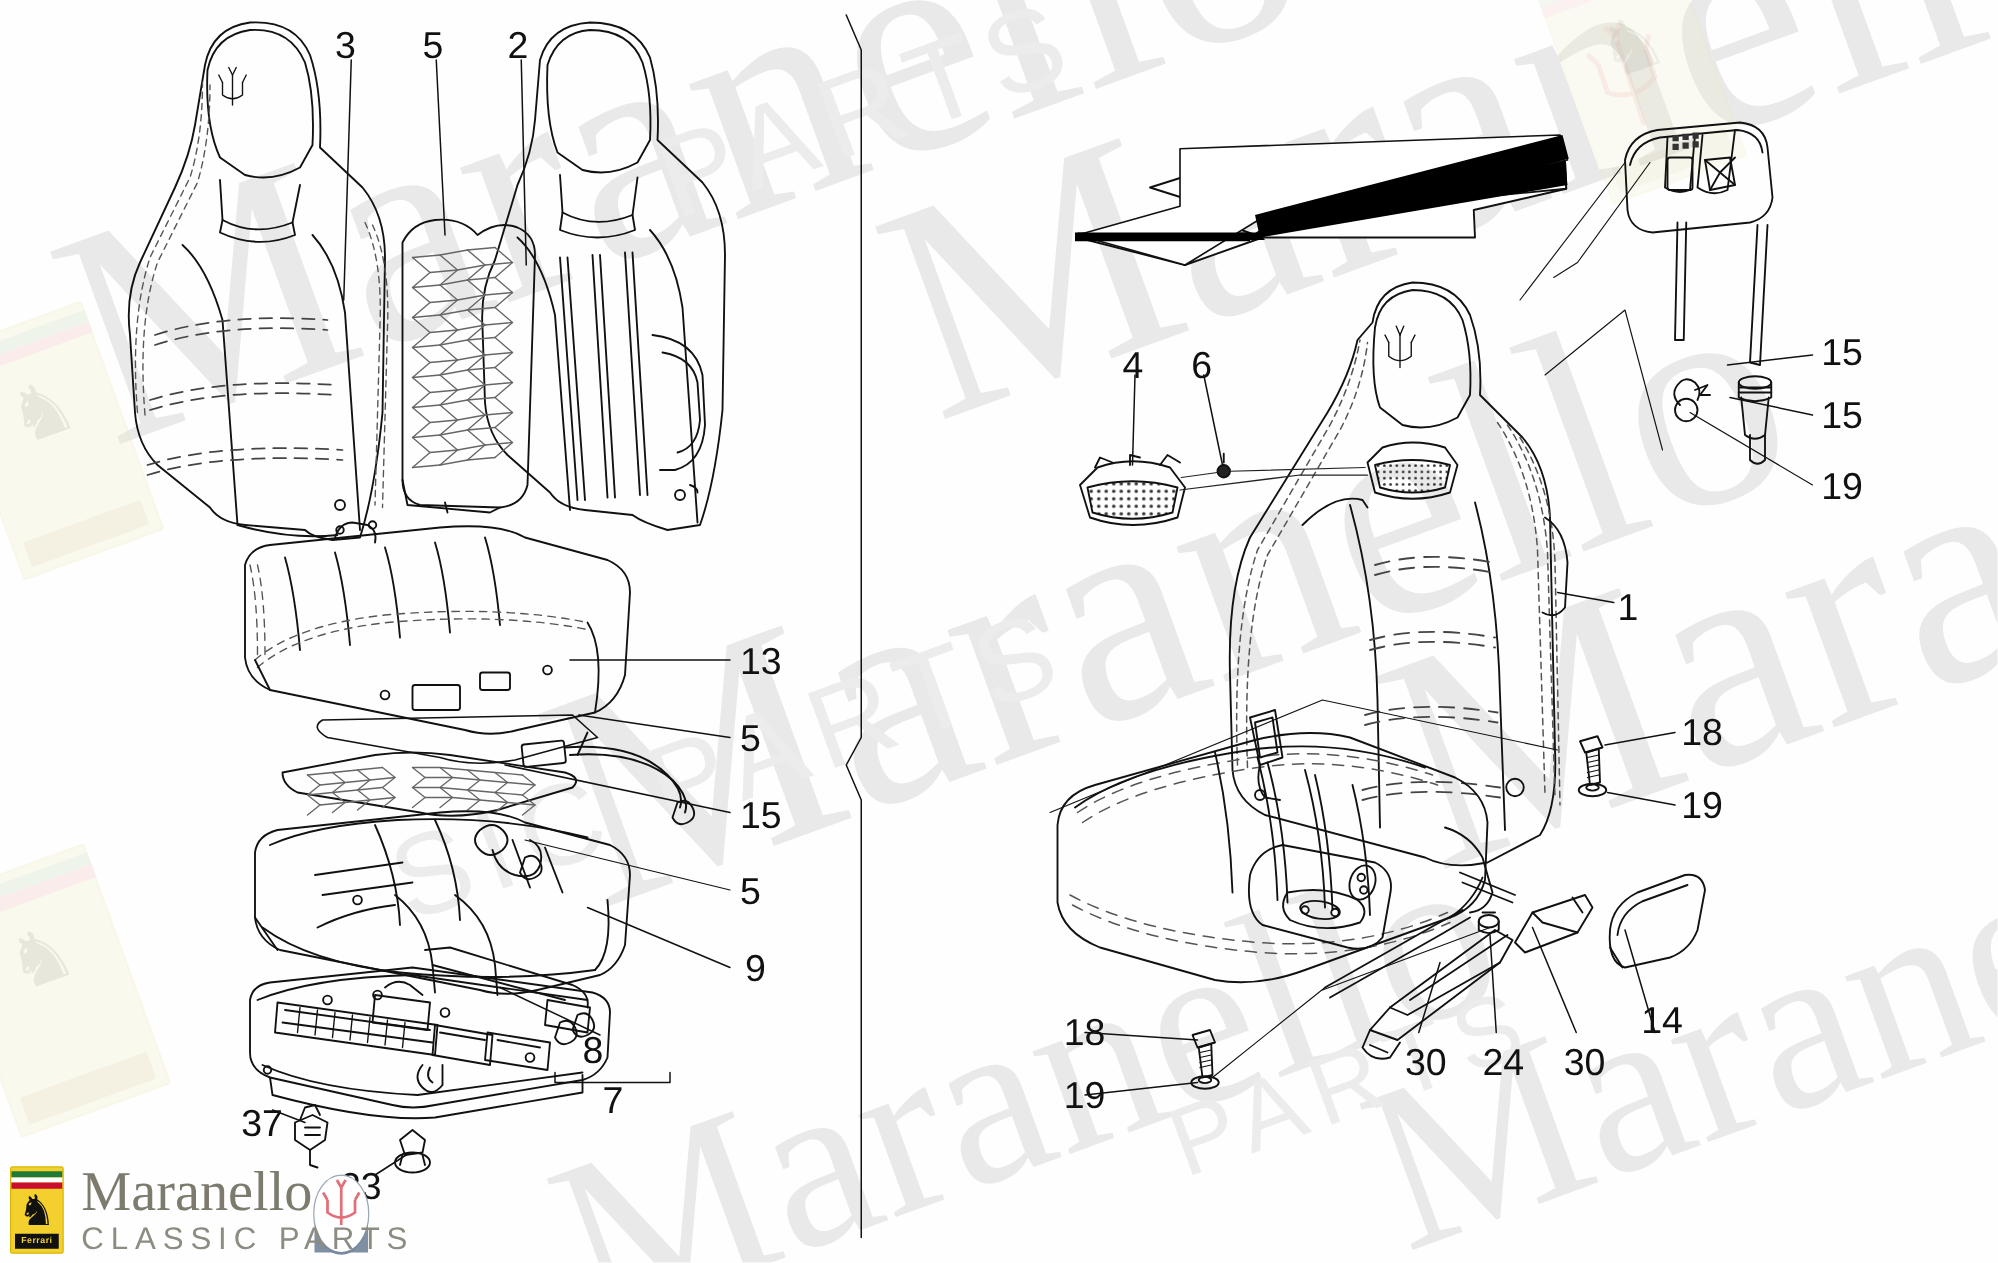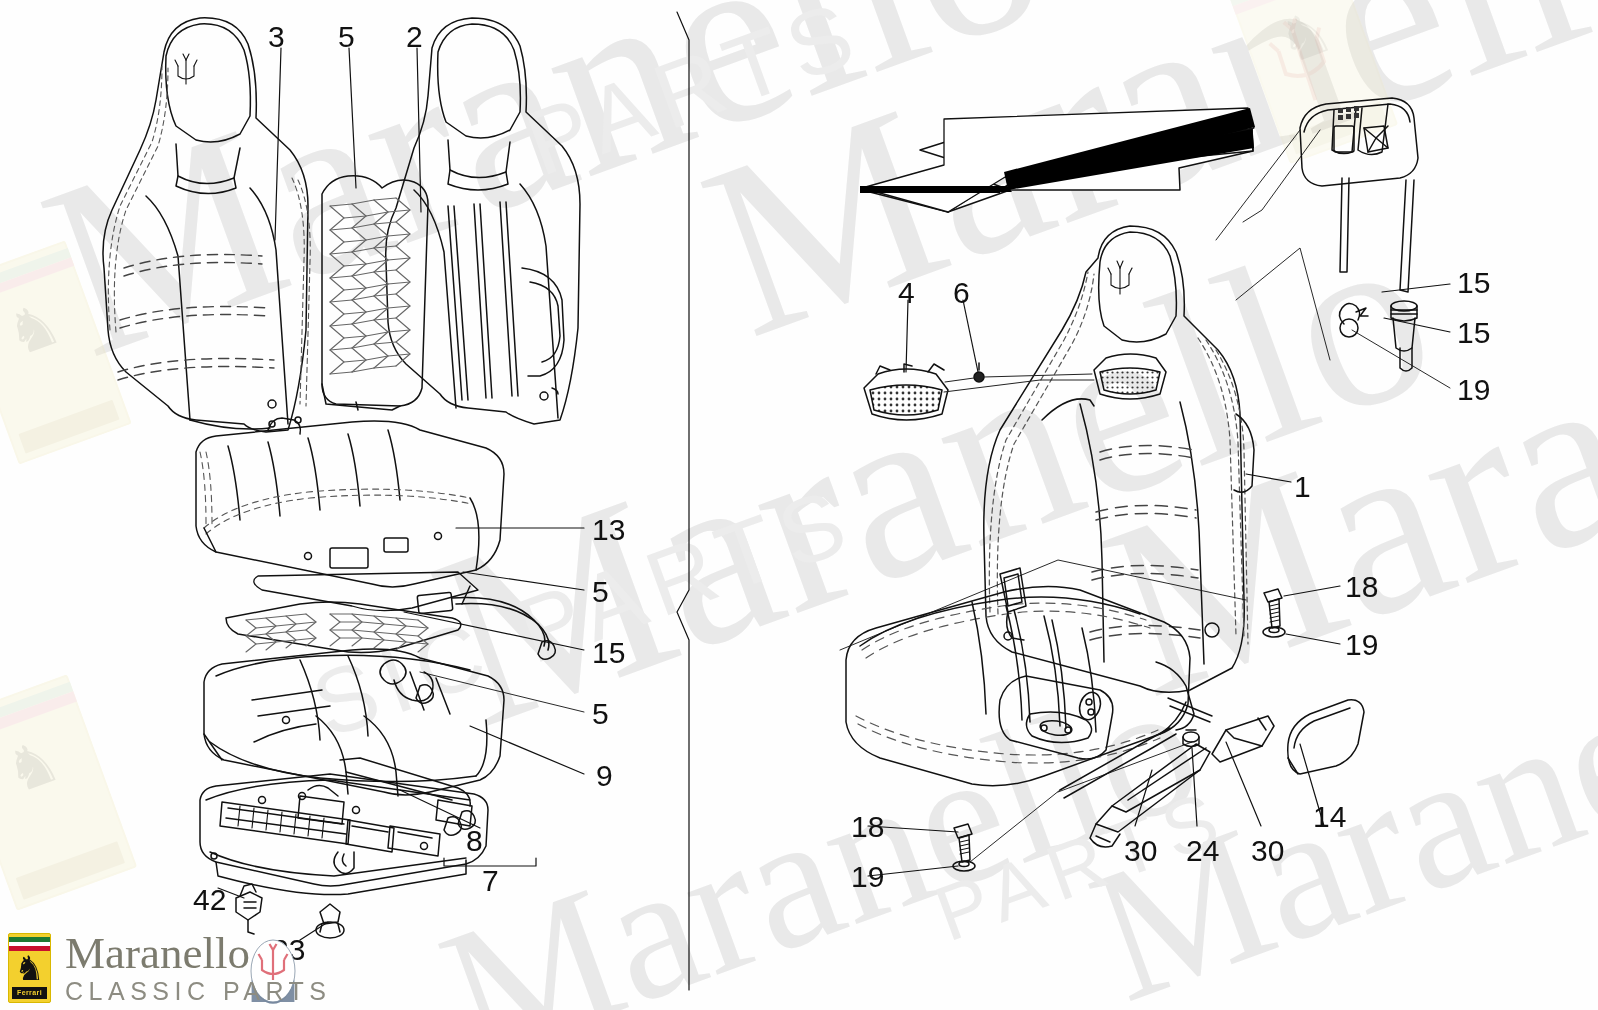--- a/index.html
+++ b/index.html
@@ -683,21 +683,21 @@
     <div class="num" style="left:268px;top:22px">3</div>
     <div class="num" style="left:338px;top:22px">5</div>
     <div class="num" style="left:406px;top:22px">2</div>
     <div class="num" style="left:592px;top:515px">13</div>
     <div class="num" style="left:592px;top:577px">5</div>
     <div class="num" style="left:592px;top:638px">15</div>
     <div class="num" style="left:592px;top:699px">5</div>
     <div class="num" style="left:596px;top:761px">9</div>
     <div class="num" style="left:466px;top:826px">8</div>
     <div class="num" style="left:482px;top:866px">7</div>
-    <div class="num" style="left:193px;top:885px">42</div>
+    <div class="num" style="left:193px;top:885px">37</div>
     <div class="num" style="left:272px;top:935px">23</div>
     <div class="num" style="left:898px;top:278px">4</div>
     <div class="num" style="left:953px;top:278px">6</div>
     <div class="num" style="left:1294px;top:472px">1</div>
     <div class="num" style="left:1457px;top:268px">15</div>
     <div class="num" style="left:1457px;top:318px">15</div>
     <div class="num" style="left:1457px;top:375px">19</div>
     <div class="num" style="left:1345px;top:572px">18</div>
     <div class="num" style="left:1345px;top:630px">19</div>
     <div class="num" style="left:851px;top:812px">18</div>

